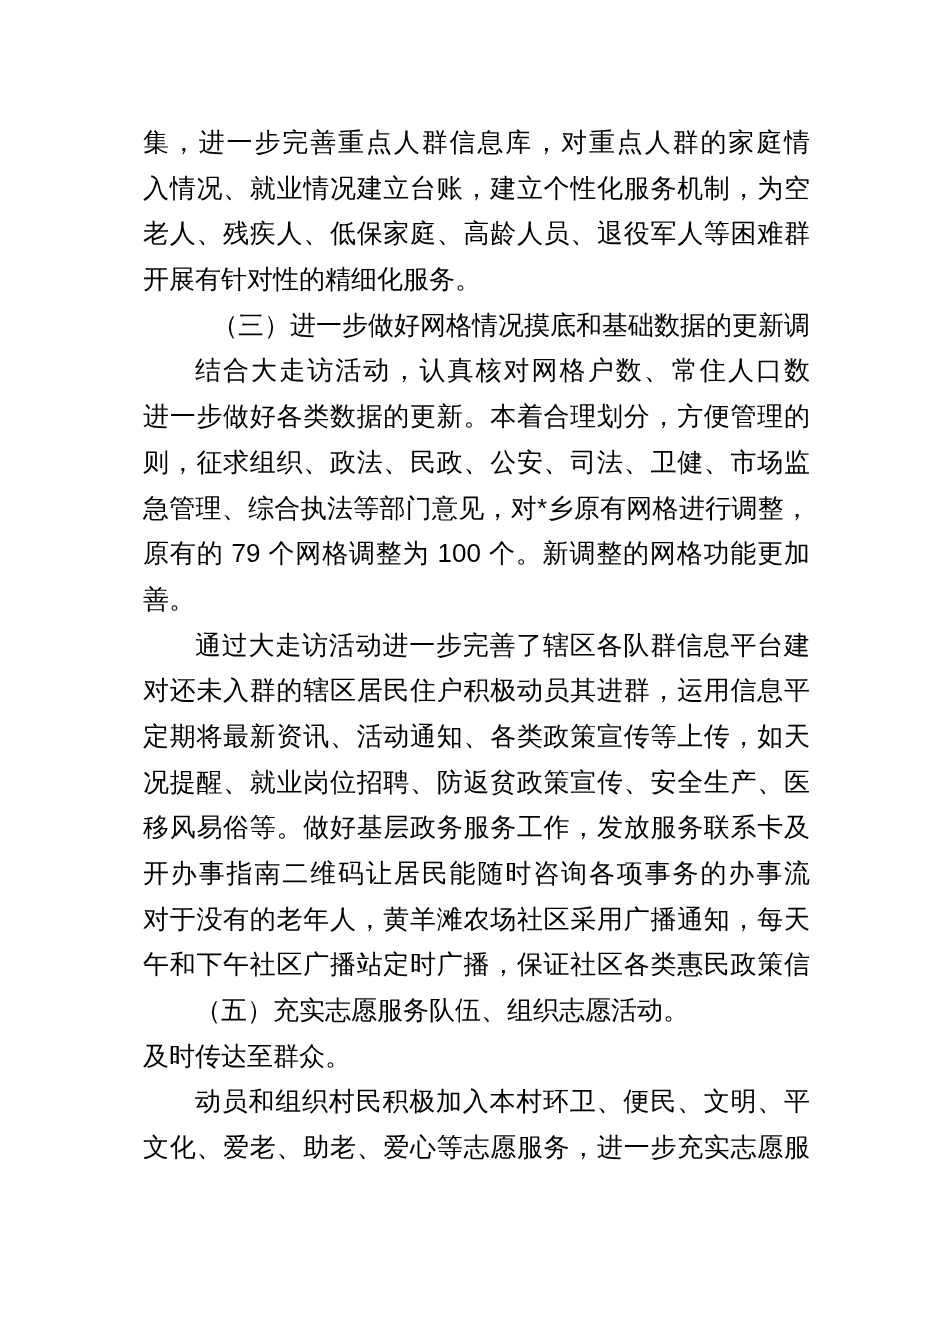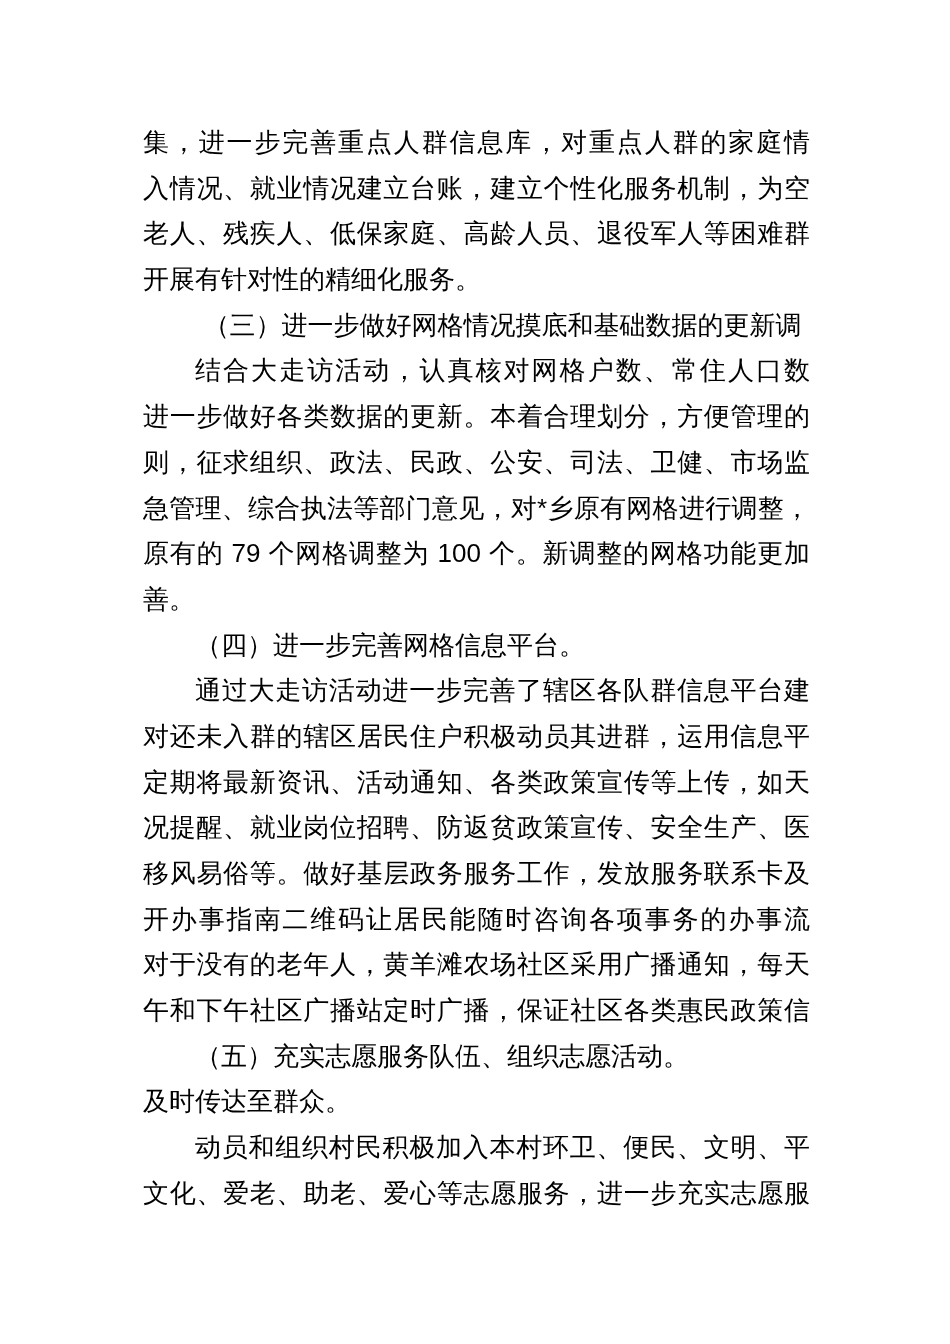--- a/index.html
+++ b/index.html
@@ -27,21 +27,21 @@
     height: 45.7px;
     overflow: hidden;
     color: #000000;
     text-align: justify;
     text-align-last: justify;
     letter-spacing: 0;
     white-space: normal;
     word-break: break-all;
   }
   .line.last {
-    text-align: center;
+    text-align: right;
     text-align-last: left;
   }
   .line.indent {
     text-indent: 52px;
   }
 </style>
 </head>
 <body>
 
 <div class="page">
@@ -51,21 +51,20 @@
       <div class="line" style="color: rgb(0, 0, 0);">入情况、就业情况建立台账，建立个性化服务机制，为空巢</div>
       <div class="line" style="color: rgb(0, 0, 0);">老人、残疾人、低保家庭、高龄人员、退役军人等困难群体</div>
       <div class="line last" style="color: rgb(0, 0, 0);">开展有针对性的精细化服务。</div>
       <div class="line last indent" style="color: rgb(0, 0, 0);">（三）进一步做好网格情况摸底和基础数据的更新调整。</div>
       <div class="line indent" style="color: rgb(0, 0, 0);">结合大走访活动，认真核对网格户数、常住人口数据，</div>
       <div class="line" style="color: rgb(0, 0, 0);">进一步做好各类数据的更新。本着合理划分，方便管理的原</div>
       <div class="line" style="color: rgb(0, 0, 0);">则，征求组织、政法、民政、公安、司法、卫健、市场监管、应</div>
       <div class="line" style="color: rgb(0, 0, 0);">急管理、综合执法等部门意见，对*乡原有网格进行调整，将</div>
       <div class="line" style="color: rgb(0, 0, 0);">原有的 79 个网格调整为 100 个。新调整的网格功能更加完</div>
       <div class="line last" style="color: rgb(0, 0, 0);">善。</div>
-      <div class="line last indent" style="color: rgb(0, 0, 0);">（四）进一步完善网格信息平台。</div>
       <div class="line indent" style="color: rgb(0, 0, 0);">通过大走访活动进一步完善了辖区各队群信息平台建设，</div>
       <div class="line" style="color: rgb(0, 0, 0);">对还未入群的辖区居民住户积极动员其进群，运用信息平台，</div>
       <div class="line" style="color: rgb(0, 0, 0);">定期将最新资讯、活动通知、各类政策宣传等上传，如天气状</div>
       <div class="line" style="color: rgb(0, 0, 0);">况提醒、就业岗位招聘、防返贫政策宣传、安全生产、医保、</div>
       <div class="line" style="color: rgb(0, 0, 0);">移风易俗等。做好基层政务服务工作，发放服务联系卡及公</div>
       <div class="line" style="color: rgb(0, 0, 0);">开办事指南二维码让居民能随时咨询各项事务的办事流程，</div>
       <div class="line" style="color: rgb(0, 0, 0);">对于没有的老年人，黄羊滩农场社区采用广播通知，每天中</div>
       <div class="line" style="color: rgb(0, 0, 0);">午和下午社区广播站定时广播，保证社区各类惠民政策信息</div>
       <div class="line last indent" style="color: rgb(0, 0, 0);">（五）充实志愿服务队伍、组织志愿活动。</div>
       <div class="line last" style="color: rgb(0, 0, 0);">及时传达至群众。</div>

